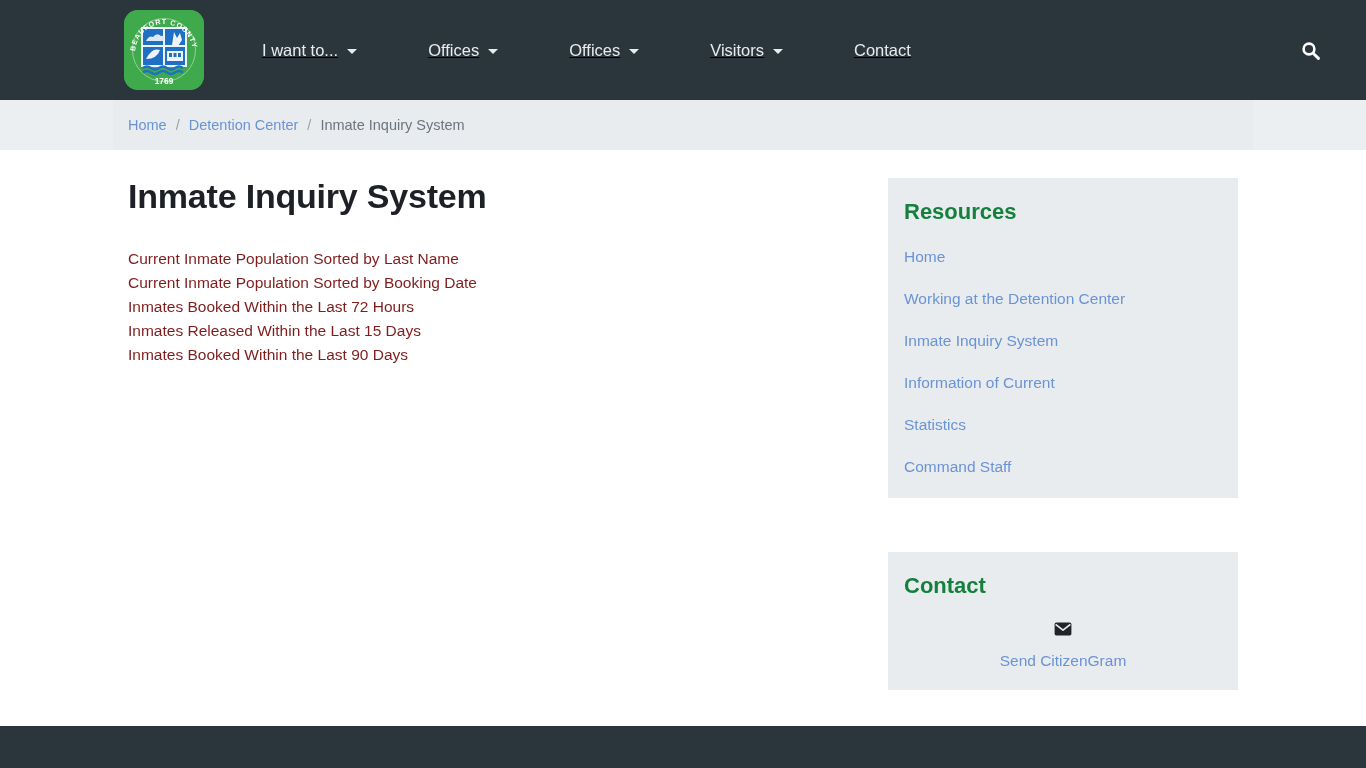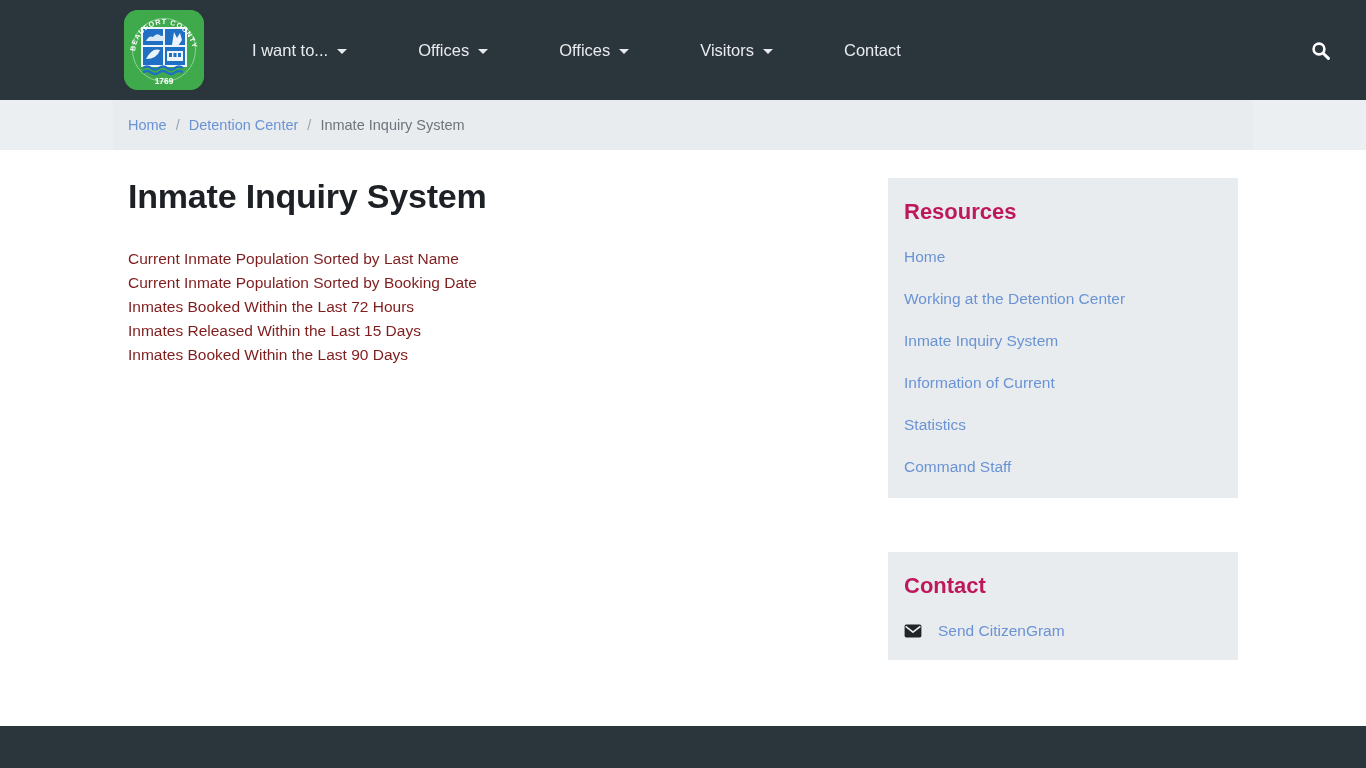--- a/index.html
+++ b/index.html
@@ -33,23 +33,24 @@
     flex: 0 0 auto;
     overflow: hidden;
     display: block;
   }
   .brand-logo svg { display: block; }
 
   .nav-list {
     display: flex;
     align-items: center;
     list-style: none;
-    margin: 4px;
+    margin: 14px;
     padding: 0 0 0 44px;
     flex: 1 1 auto;
+    text-decoration: underline;
   }
   .nav-item {
     color: #e9ecef;
     font-size: 16.5px;
     line-height: 1;
     padding: 8px 0;
     margin-right: 71px;
     white-space: nowrap;
     cursor: pointer;
     display: flex;
@@ -162,21 +163,21 @@
 
   
   .card {
     background: #e9ecef;
     padding: 22px 16px 20px 16px;
     margin-bottom: 54px;
   }
   .card h2 {
     font-size: 22px;
     font-weight: bold;
-    color: #be185d;
+    color: #15803d;
     margin: 0 0 24px 0;
     line-height: 1.1;
   }
   .card-links {
     list-style: none;
     margin: 0;
     padding: 0;
   }
   .card-links li { margin-bottom: 24px; }
   .card-links li:last-child { margin-bottom: 2px; }
@@ -185,20 +186,21 @@
     font-size: 15.5px;
     text-decoration: none;
     cursor: pointer;
   }
 
   .contact-card { margin-bottom: 0; }
   .contact-row {
     display: flex;
     align-items: center;
     gap: 16px;
+    flex-direction: column;
   }
   .contact-row .mail-icon {
     color: #212529;
     display: flex;
     align-items: center;
   }
   .contact-row a {
     color: #6a93d4;
     font-size: 15.5px;
     text-decoration: none;

